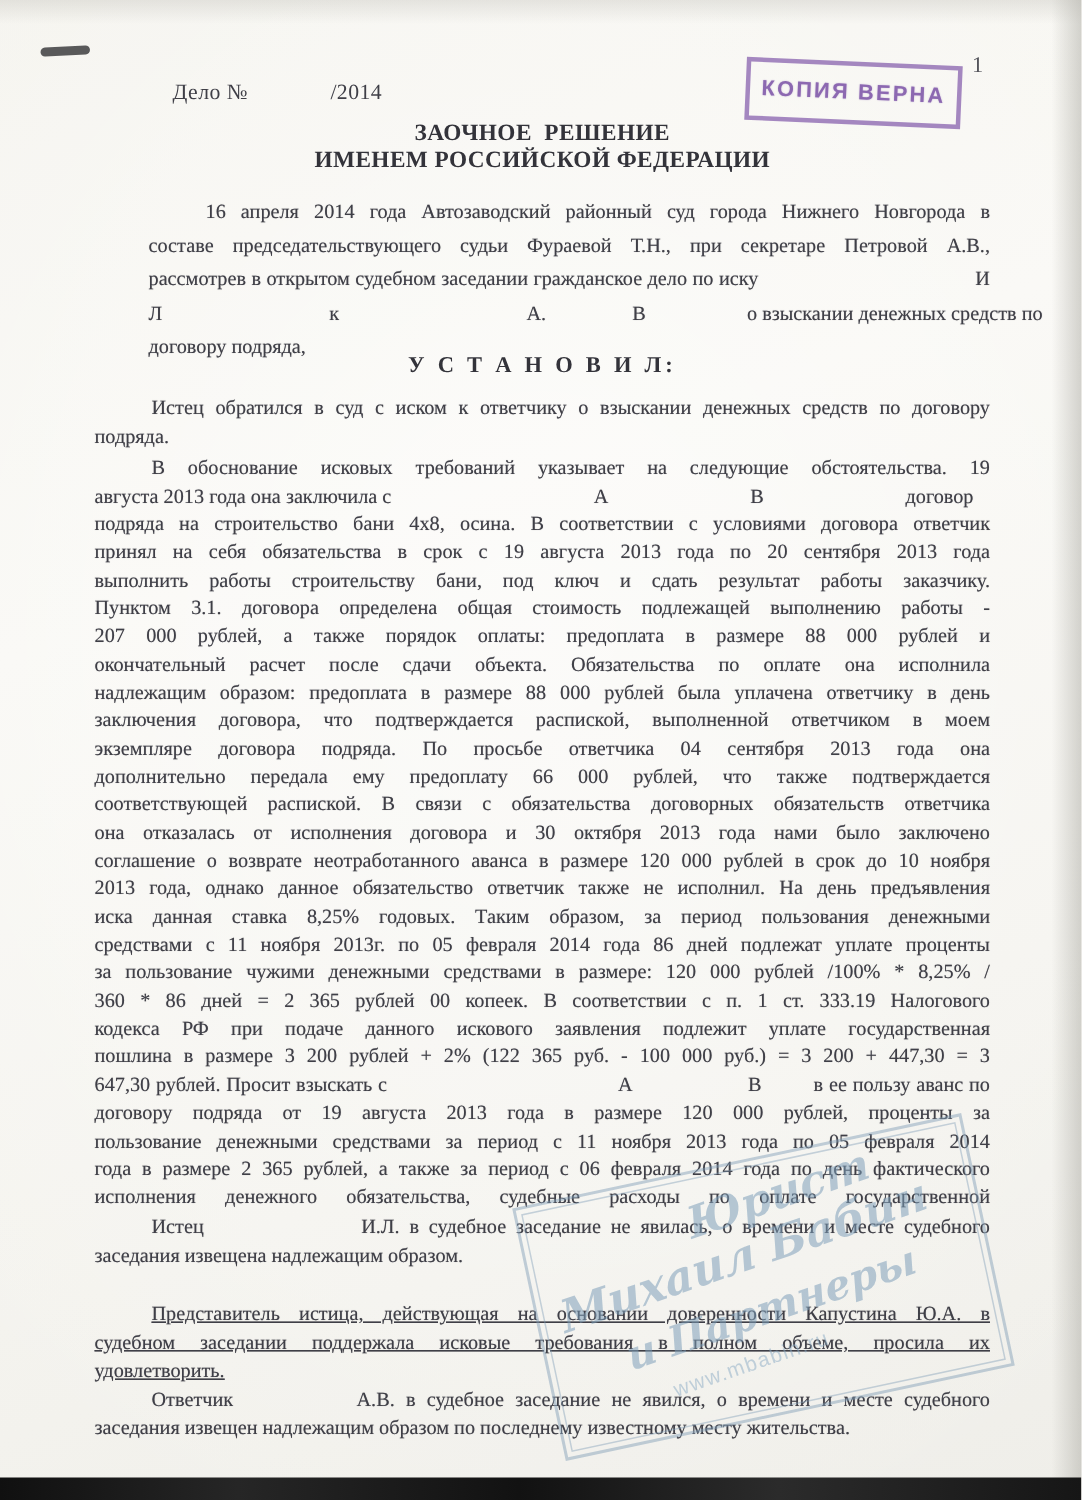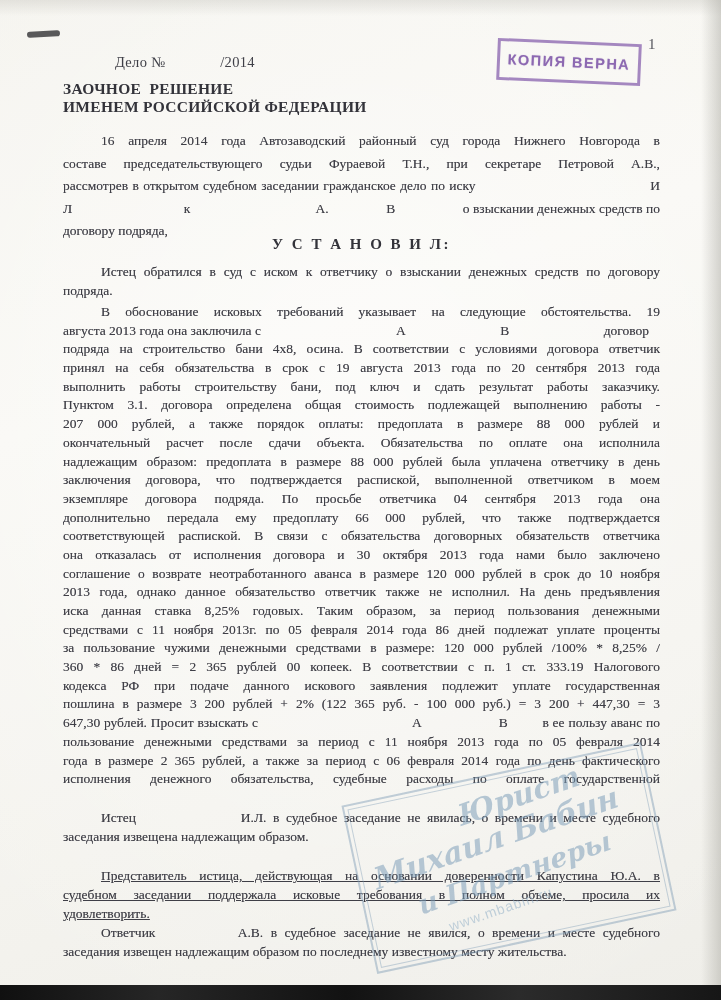--- a/index.html
+++ b/index.html
@@ -21,30 +21,30 @@
     background:#3d3d40; border-radius:3px; transform:rotate(-3deg); opacity:.85;}
   .pgnum{position:absolute; left:648px; top:36px; font-size:15px; color:#55555c;}
   .case-line{position:absolute; left:115px; top:54px; font-size:14.5px; letter-spacing:.3px;}
   .case-line .num{margin-left:55px;margin-top:12px;}
   .copy-stamp{position:absolute; left:497px; top:41px; width:138px; height:36px;
     border:3px solid rgba(124,82,167,0.75); transform:rotate(2.5deg);
     display:flex; align-items:center; justify-content:center;
     color:rgba(124,82,167,0.92); font-family:"Liberation Sans","DejaVu Sans",sans-serif;
     font-weight:bold; font-size:14.5px; letter-spacing:1.5px; opacity:.9;
     text-shadow:0 0 1px rgba(124,82,167,0.5);}
-  .title{position:absolute; left:63px; top:80px; width:597px; 
+  .title{position:absolute; left:63px; top:80px; width:597px; text-align:center;
     font-weight:bold; color:#33333a; font-size:15.5px; line-height:18px; letter-spacing:.3px;}
   .heading{position:absolute; left:63px; top:236px; width:597px; text-align:center;
     font-weight:bold; color:#33333a; font-size:15px; letter-spacing:2.5px;}
   .para{position:absolute; left:63px; width:597px;}
   .ln{height:19px; line-height:19px; font-size:13.5px; white-space:nowrap;
     text-shadow:0 0 .5px rgba(63,63,71,0.55);}
   .ln.j{text-align:justify; text-align-last:justify;}
   .ln.ind{text-indent:38px;}
-  .p1{top:130px;} .p1 .ln{height:22.6px; line-height:22.6px;}
+  .p1{top:130px;} .p1 .ln{height:22.6px; line-height:22.6px;margin-left:36px;}
   .p2{top:262px;}
   .p3{top:303px;} .p3 .ln{height:18.7px; line-height:18.7px;}
   .p4{top:808px;}
   .p5{top:866px;text-decoration:underline;}
   .p6{top:923px;}
   .watermark{position:absolute; left:356px; top:772px; width:302px; height:168px;
     transform:rotate(-12deg); border:2.5px solid rgba(127,157,183,0.55); opacity:.85;
     pointer-events:none;}
   .watermark .inner{position:absolute; inset:3px; border:1.5px solid rgba(127,157,183,0.5);}
   .wm-text{position:absolute; font-family:"DejaVu Serif","Liberation Serif",serif;
@@ -112,20 +112,21 @@
       <div class="ln j">она отказалась от исполнения договора и 30 октября 2013 года нами было заключено</div>
       <div class="ln j">соглашение о возврате неотработанного аванса в размере 120 000 рублей в срок до 10 ноября</div>
       <div class="ln j">2013 года, однако данное обязательство ответчик также не исполнил. На день предъявления</div>
       <div class="ln j">иска данная ставка 8,25% годовых. Таким образом, за период пользования денежными</div>
       <div class="ln j">средствами с 11 ноября 2013г. по 05 февраля 2014 года 86 дней подлежат уплате проценты</div>
       <div class="ln j">за пользование чужими денежными средствами в размере: 120 000 рублей /100% * 8,25% /</div>
       <div class="ln j">360 * 86 дней = 2 365 рублей 00 копеек. В соответствии с п. 1 ст. 333.19 Налогового</div>
       <div class="ln j">кодекса РФ при подаче данного искового заявления подлежит уплате государственная</div>
       <div class="ln j">пошлина в размере 3 200 рублей + 2% (122 365 руб. - 100 000 руб.) = 3 200 + 447,30 = 3</div>
       <div class="ln j">647,30 рублей. Просит взыскать с&nbsp;&nbsp;&nbsp;&nbsp;&nbsp;&nbsp;&nbsp;&nbsp;&nbsp;&nbsp;&nbsp;&nbsp;&nbsp;&nbsp;&nbsp;&nbsp;&nbsp;&nbsp;&nbsp;&nbsp;&nbsp;&nbsp;&nbsp;&nbsp;&nbsp;&nbsp;&nbsp;&nbsp;&nbsp;&nbsp;&nbsp;&nbsp;&nbsp;&nbsp;&nbsp;&nbsp;&nbsp;&nbsp;&nbsp;&nbsp;А&nbsp;&nbsp;&nbsp;&nbsp;&nbsp;&nbsp;&nbsp;&nbsp;&nbsp;&nbsp;&nbsp;&nbsp;&nbsp;&nbsp;&nbsp;&nbsp;&nbsp;&nbsp;&nbsp;&nbsp;В&nbsp;&nbsp;&nbsp;&nbsp;&nbsp;&nbsp;&nbsp;&nbsp;&nbsp;в ее пользу аванс по</div>
+      <div class="ln j">договору подряда от 19 августа 2013 года в размере 120 000 рублей, проценты за</div>
       <div class="ln j">пользование денежными средствами за период с 11 ноября 2013 года по 05 февраля 2014</div>
       <div class="ln j">года в размере 2 365 рублей, а также за период с 06 февраля 2014 года по день фактического</div>
       <div class="ln j">исполнения денежного обязательства, судебные расходы по оплате государственной</div>
     </div>
   <div class="para p4">
       <div class="ln j ind">Истец&nbsp;&nbsp;&nbsp;&nbsp;&nbsp;&nbsp;&nbsp;&nbsp;&nbsp;&nbsp;&nbsp;&nbsp;&nbsp;&nbsp;&nbsp;&nbsp;И.Л. в судебное заседание не явилась, о времени и месте судебного</div>
       <div class="ln">заседания извещена надлежащим образом.</div>
     </div>
   <div class="para p5">
       <div class="ln j ind">Представитель истица, действующая на основании доверенности Капустина Ю.А. в</div>

